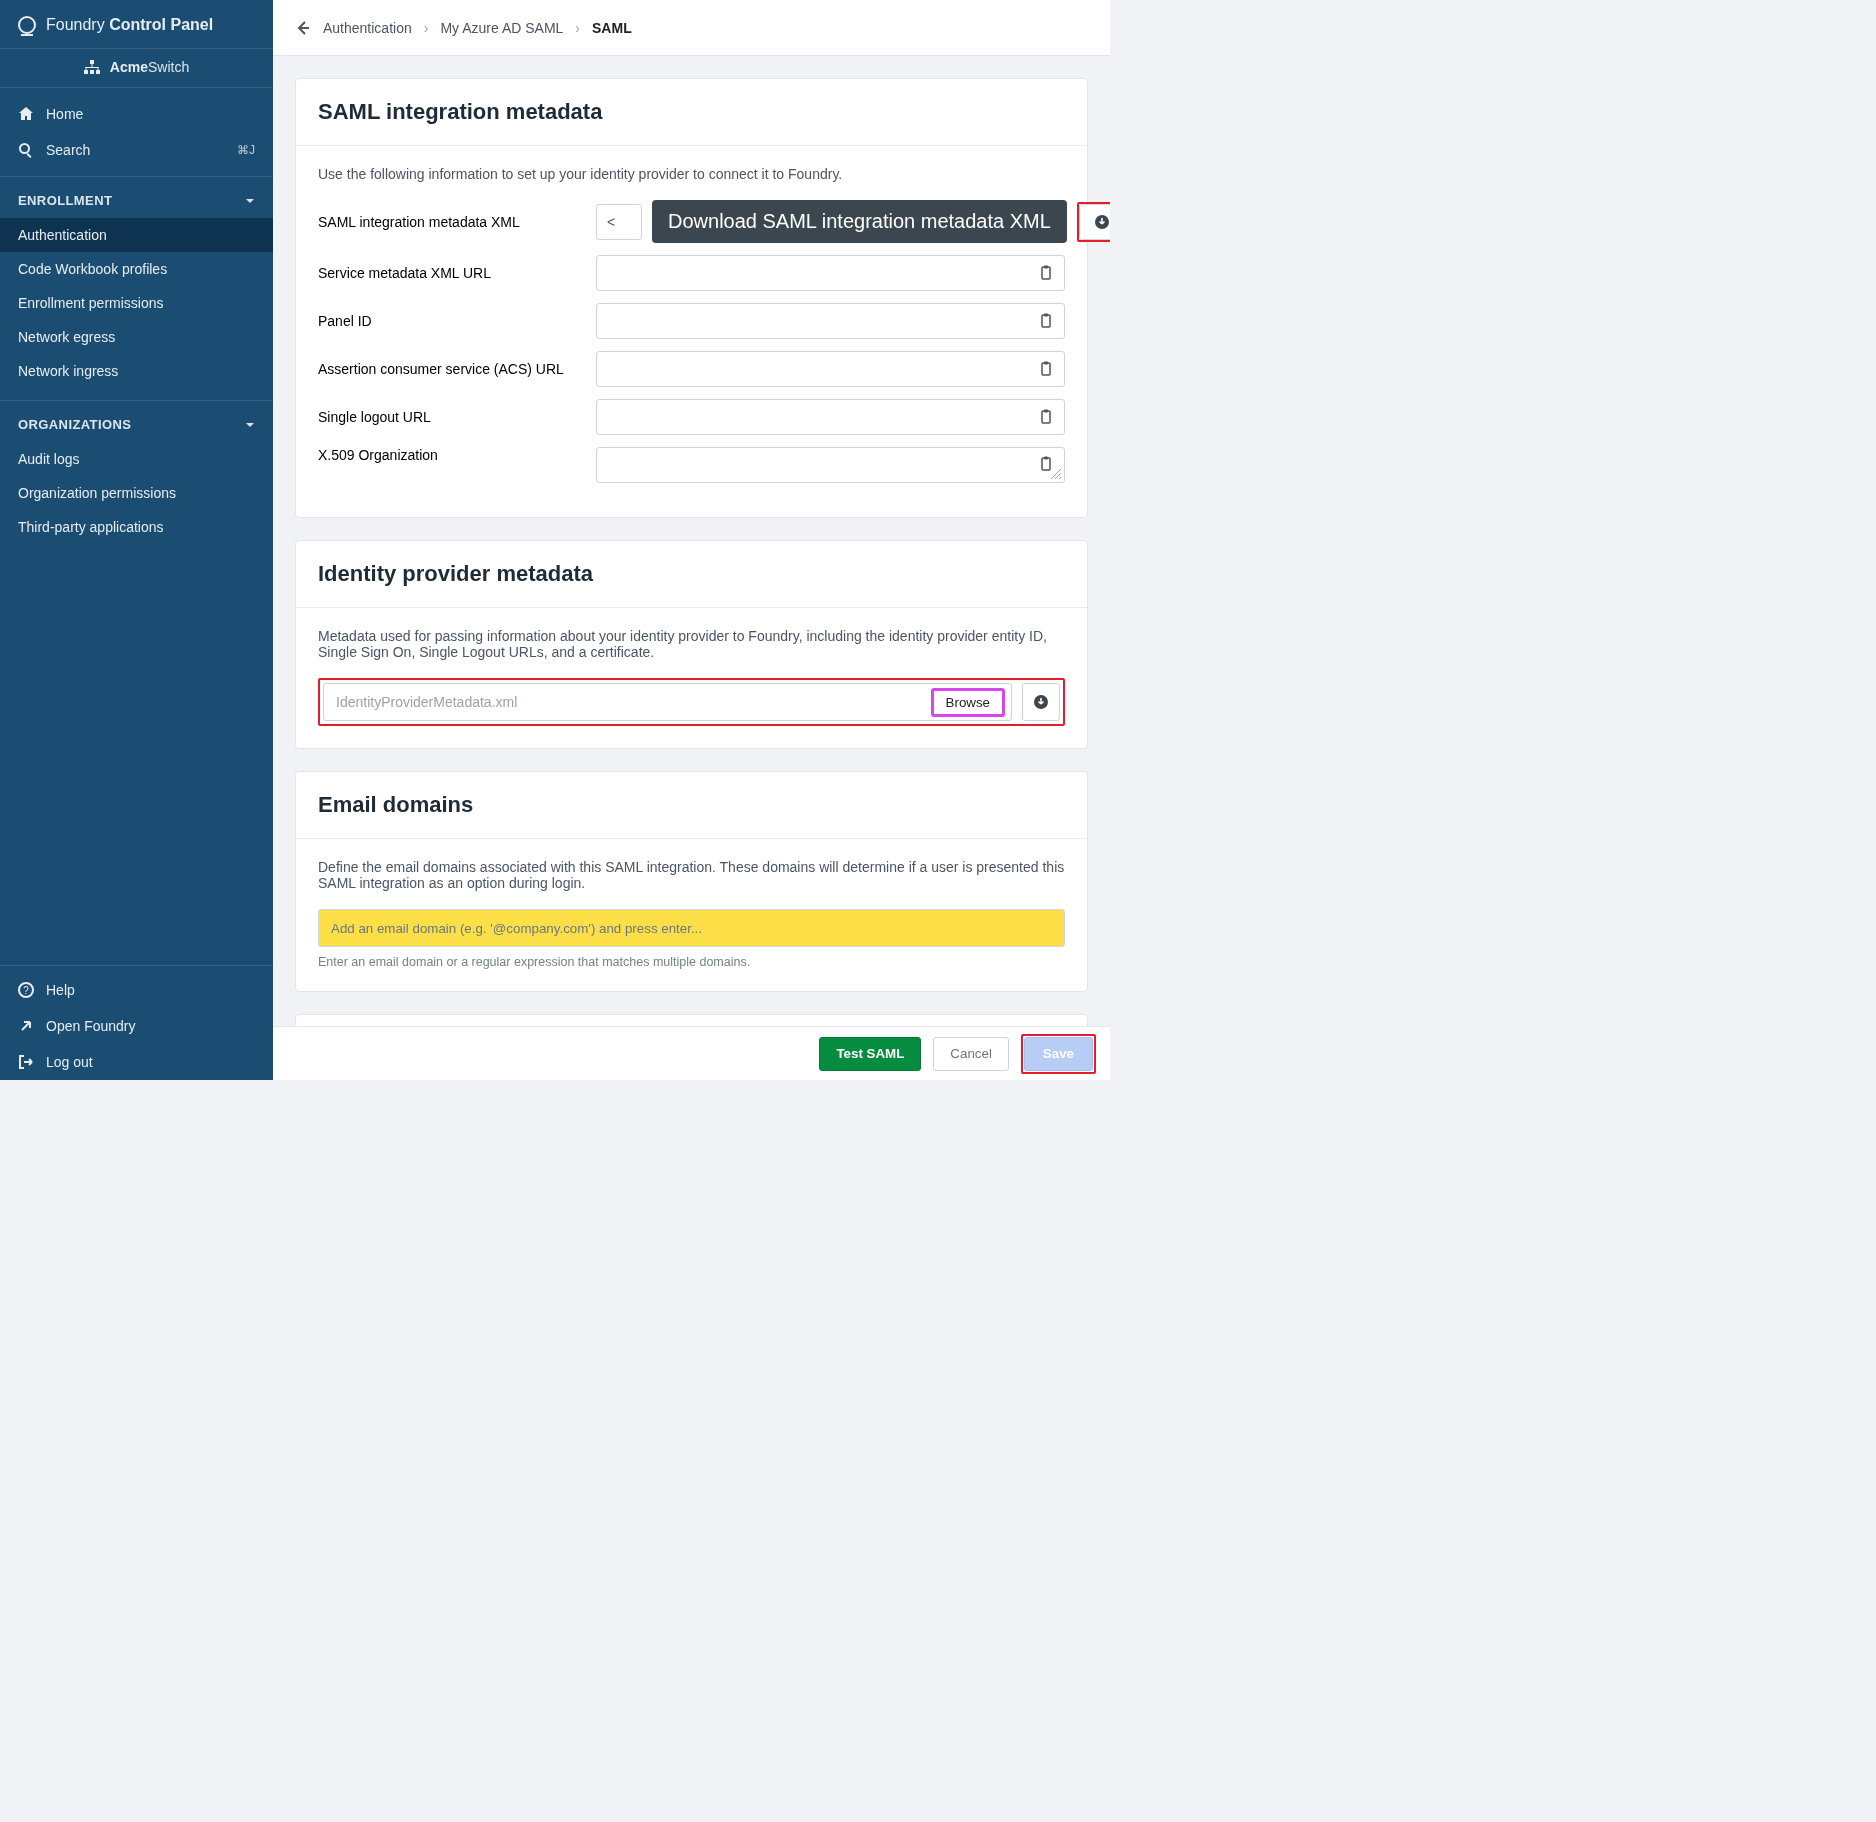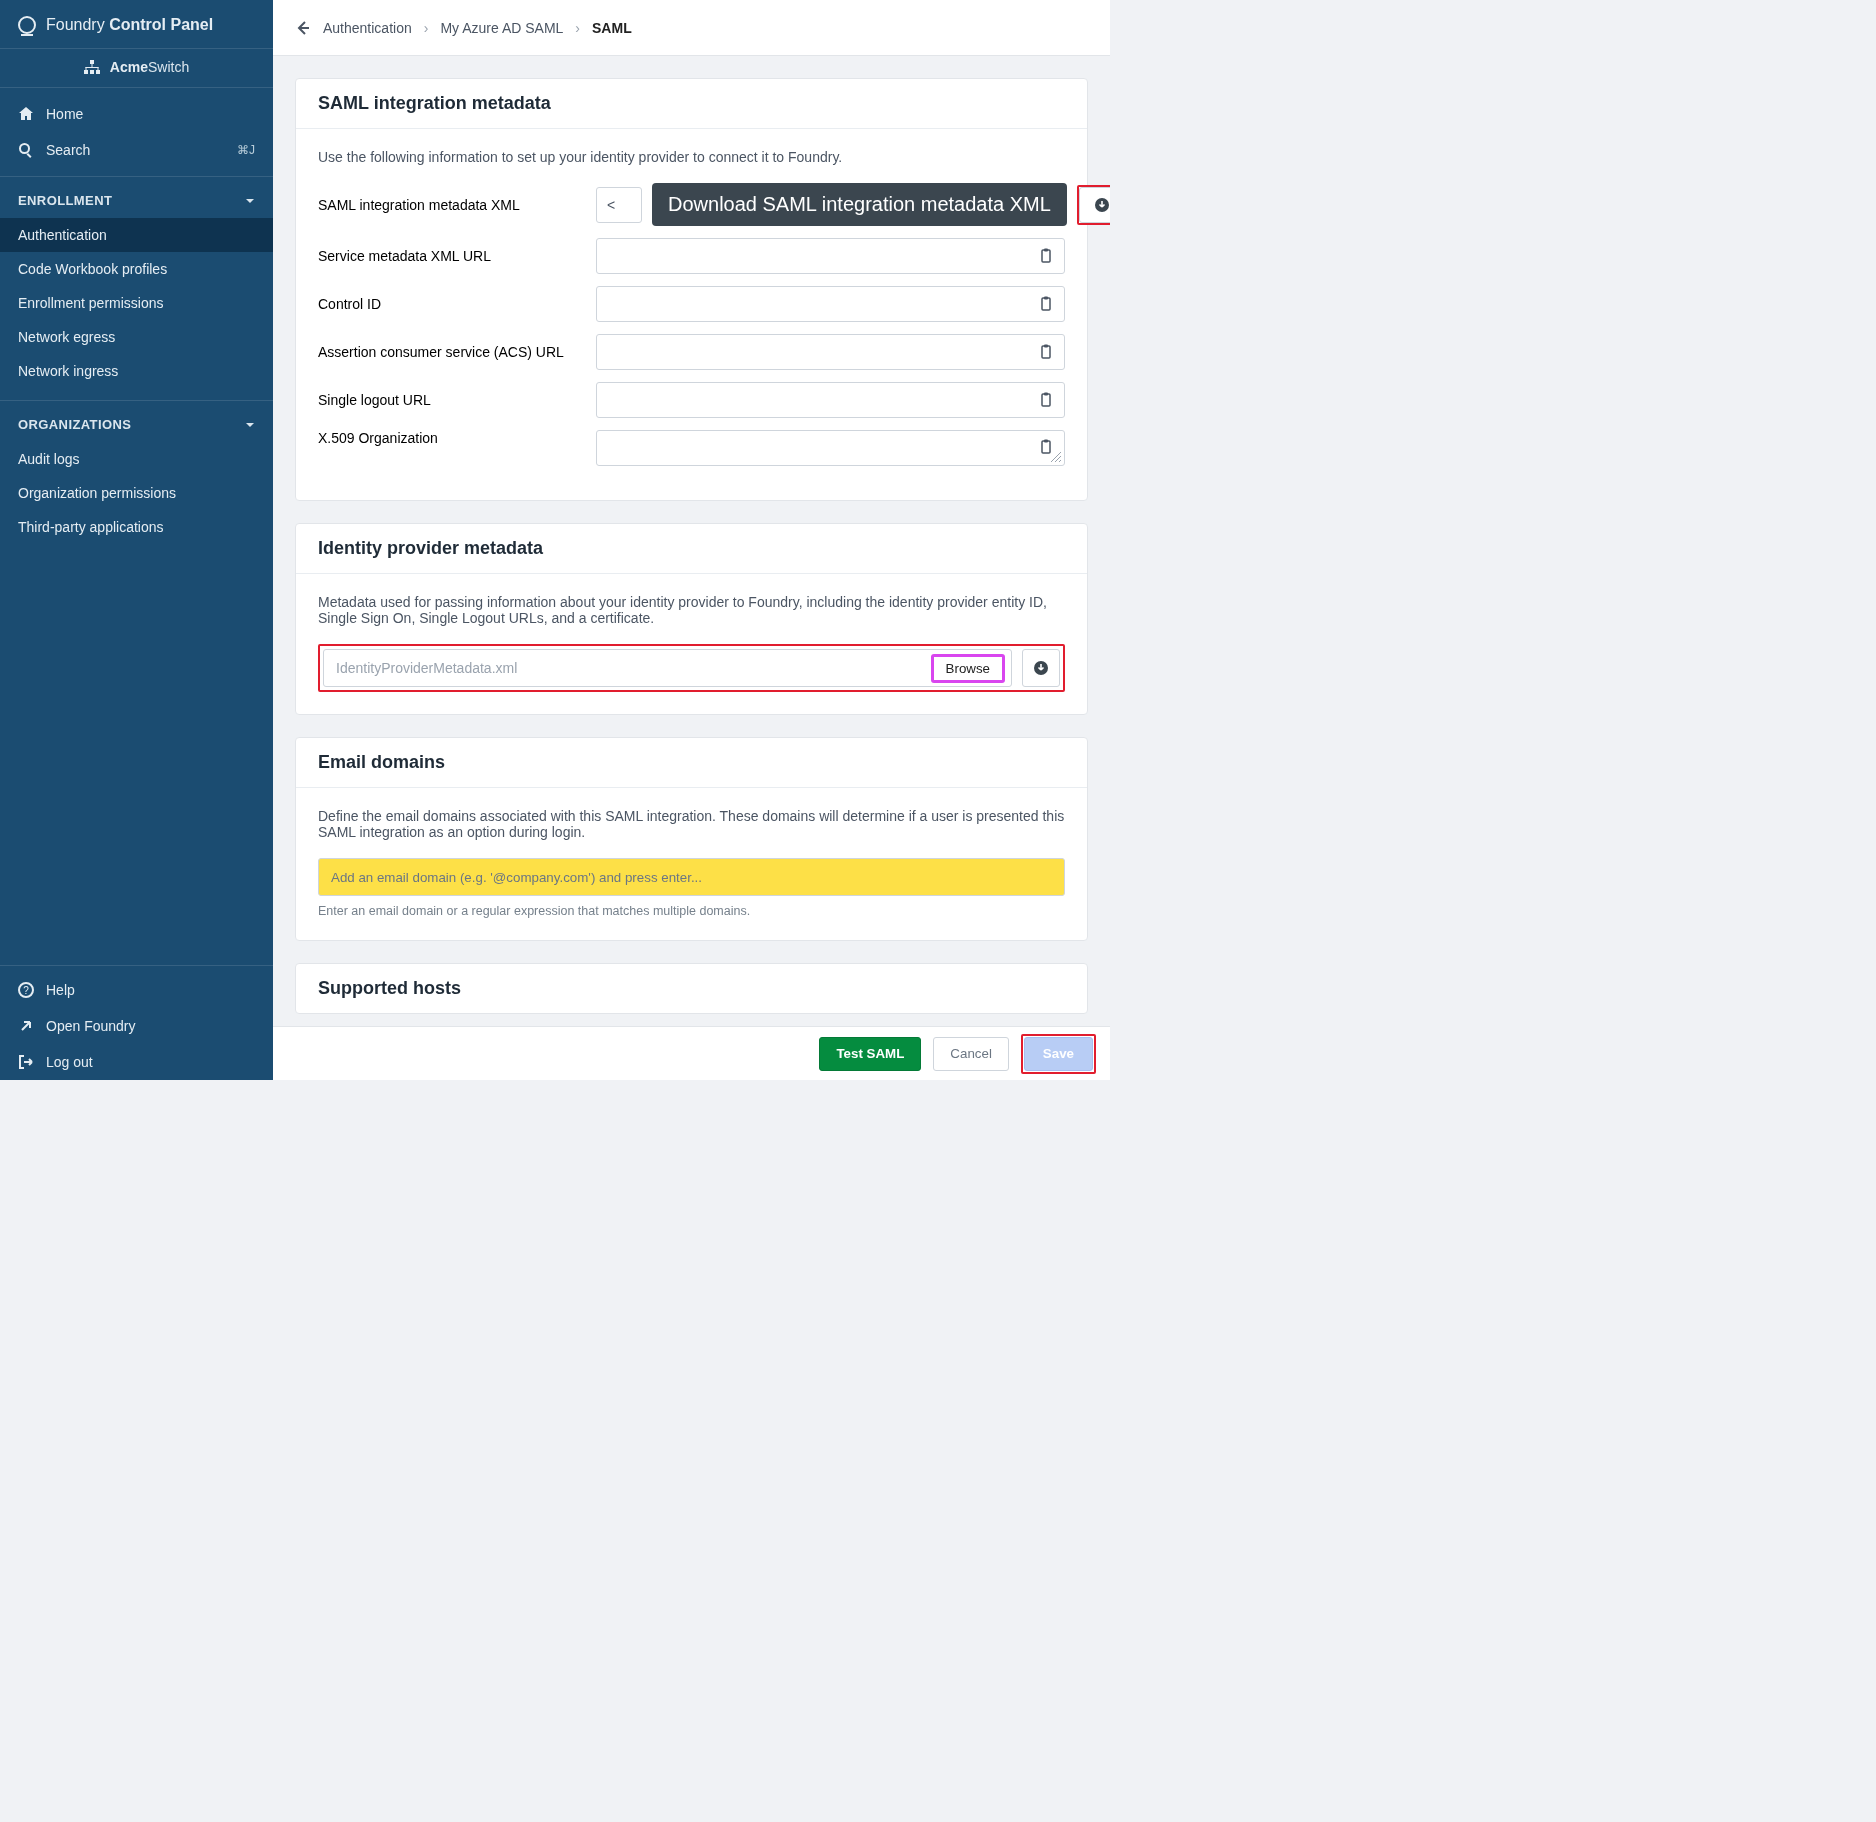--- a/index.html
+++ b/index.html
@@ -120,23 +120,23 @@
     padding: 22px 22px 22px 22px;
   }
 
   .card {
     background:#fff;
     border:1px solid #e2e5e9;
     border-radius:4px;
     margin-bottom:22px;
   }
   .card-hdr {
-    padding:14px 22px;
+    padding:20px 22px;
     border-bottom:1px solid #e9edf1;
-    font-size:18px; font-weight:700; color:#1f2b37;
+    font-size:22px; font-weight:700; color:#1f2b37;
   }
   .card-body { padding: 20px 22px 22px 22px; color:#4b5563; }
   .card-desc { margin-bottom:18px; color:#4b5563; }
 
   .form-row {
     display:grid;
     grid-template-columns: 260px 1fr;
     align-items:center;
     gap: 18px;
     margin-bottom: 12px;
@@ -436,21 +436,21 @@
         <label>Service metadata XML URL</label>
         <div class="input-shell">
           <svg class="trail-icon" viewBox="0 0 16 16">
               <rect x="4" y="2" width="8" height="12" rx="1" fill="none" stroke="#4b5563" stroke-width="1.5"></rect>
               <rect x="6" y="0.5" width="4" height="3" rx="1" fill="#4b5563"></rect>
             </svg>
         </div>
       </div>
 
       <div class="form-row">
-        <label>Control ID</label>
+        <label>Panel ID</label>
         <div class="input-shell">
           <svg class="trail-icon" viewBox="0 0 16 16">
               <rect x="4" y="2" width="8" height="12" rx="1" fill="none" stroke="#4b5563" stroke-width="1.5"></rect>
               <rect x="6" y="0.5" width="4" height="3" rx="1" fill="#4b5563"></rect>
             </svg>
         </div>
       </div>
 
       <div class="form-row">
         <label>Assertion consumer service (ACS) URL</label>

